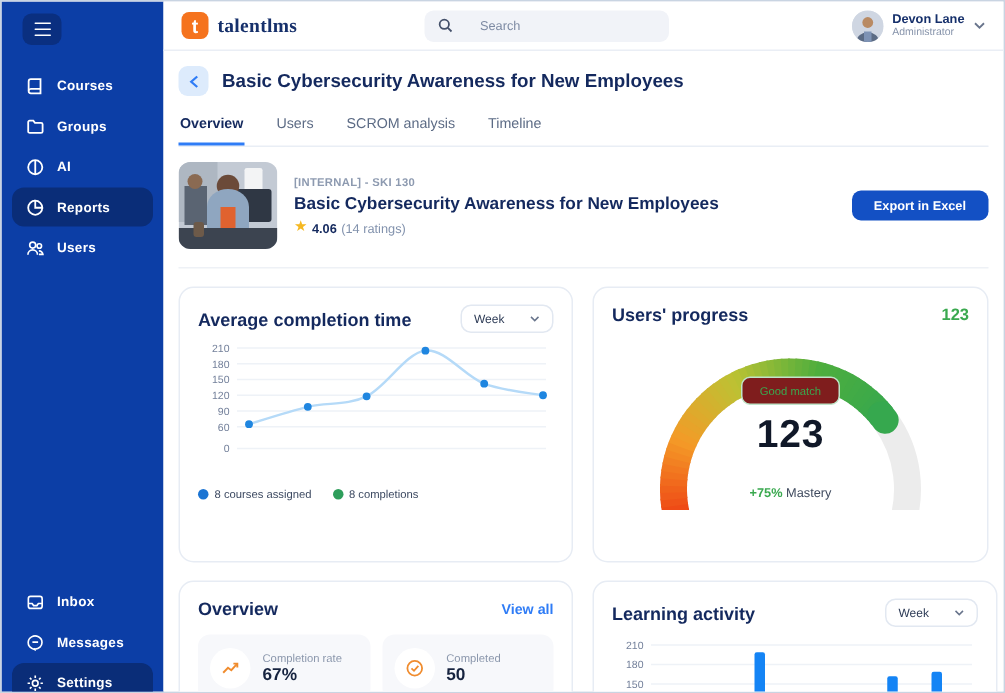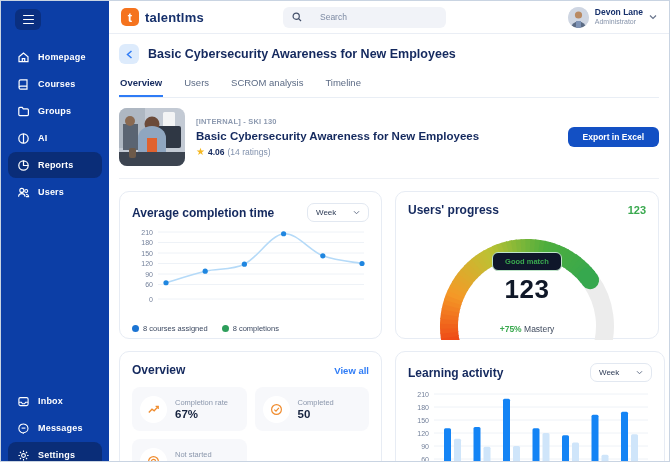--- a/index.html
+++ b/index.html
@@ -15,21 +15,21 @@
   .nav-item { display:flex; align-items:center; gap:8px; height:26px; margin:0 7px 1px 7px; padding:0 9px; border-radius:8px; font-size:9px; font-weight:bold; letter-spacing:.2px; cursor:pointer; }
   .nav-item.active { background:#0a2d78; }
   .nav-item svg { flex:0 0 auto; }
   .nav-bottom { position:absolute; bottom:-6px; left:0; right:0; }
   .nav-bottom .nav-item.active { background:#0a2d78; }
 
   
   .topbar { position:absolute; left:108px; top:0; right:0; height:33px; background:#fff; border-bottom:1px solid #eaeef5; display:flex; align-items:center; padding:0 12px; }
   .brand { display:flex; align-items:center; gap:6px; }
   .brand-mark { width:18px; height:18px; background:#f5731e; border-radius:5px; color:#fff; font-weight:bold; font-size:13px; display:flex; align-items:center; justify-content:center; }
-  .brand-name { font-size:13px; font-weight:bold; color:#16306b; letter-spacing:.2px; }
+  .brand-name { font-size:13px; font-weight:bold; color:#16306b; letter-spacing:.2px;font-family:Liberation Serif, serif; }
   .search { position:absolute; left:174px; width:163px; height:21px; background:#f1f3f8; border-radius:6px; display:flex; align-items:center; gap:18px; padding:0 9px; }
   .search input { border:none; background:transparent; outline:none; font-size:8.5px; color:#2c3a55; width:110px; font-family:"Liberation Sans",sans-serif; }
   .search input::placeholder { color:#7d8aa3; }
   .user { margin-left:auto; display:flex; align-items:center; gap:6px; cursor:pointer; }
   .avatar { width:21px; height:21px; border-radius:50%; overflow:hidden; background:#d8dee9; flex:0 0 auto; }
   .user-meta { line-height:1.15; }
   .user-name { font-size:8.5px; font-weight:bold; color:#16306b; }
   .user-role { font-size:7px; color:#8794ab; }
 
   
@@ -49,31 +49,31 @@
   .star { color:#f5b822; font-size:10px; line-height:1; }
   .rating-value { font-weight:bold; color:#14295e; }
   .rating-count { color:#8292ad; }
   .export-btn { margin-left:auto; background:#1350c4; color:#fff; border:none; border-radius:6px; font-size:8.5px; font-weight:bold; padding:5px 15px; cursor:pointer; font-family:"Liberation Sans",sans-serif; }
 
   .grid { display:grid; grid-template-columns: 263px 1fr; gap:13px; margin-top:12px; }
   .card { border:1px solid #e7ecf4; border-radius:10px; padding:11px 12px; background:#fff; position:relative; }
   .card-head { display:flex; align-items:center; justify-content:space-between; }
   .card-title { font-size:12px; font-weight:bold; color:#14295e; }
   .select { display:flex; align-items:center; justify-content:space-between; width:62px; border:1px solid #e2e8f1; border-radius:7px; padding:4px 8px; font-size:8px; color:#2c3a55; cursor:pointer; background:#fff; }
-  .row1 .card { height:148px; }
+  .row1 .card { height:184px; }
   .row2 .card { height:150px; }
 
   .legend { display:flex; gap:14px; margin-top:2px; }
   .legend-item { display:flex; align-items:center; gap:4px; font-size:7.5px; color:#3c4961; }
   .legend-dot { width:7px; height:7px; border-radius:50%; }
 
   .progress-count { font-size:11px; font-weight:bold; color:#3aa94f; }
   .gauge-wrap { position:absolute; left:0; right:0; top:30px; bottom:0; display:flex; justify-content:center; }
   .gauge-overlay { position:absolute; left:0; right:0; text-align:center; }
-  .badge { display:inline-block; background:#0f172a; border:1px solid #bfe5c9; color:#3aa94f; font-size:7.5px; font-weight:bold; border-radius:6px; padding:4px 12px; }
+  .badge { display:inline-block; background:#7f1d1d; border:1px solid #bfe5c9; color:#3aa94f; font-size:7.5px; font-weight:normal; border-radius:6px; padding:4px 12px; }
   .big-number { font-size:26px; font-weight:bold; color:#101828; letter-spacing:.5px; }
   .mastery { font-size:8.5px; color:#3f4a5e;margin-top:11px; }
   .mastery b { color:#3aa94f; font-weight:bold; }
 
   .link { font-size:9.5px; font-weight:bold; color:#2f7cf6; cursor:pointer; text-decoration:none; }
   .stats { display:grid; grid-template-columns:1fr 1fr; gap:8px; margin-top:10px; }
   .stat-card { background:#f7f8fb; border-radius:8px; height:44px; display:flex; align-items:center; gap:8px; padding:0 8px; }
   .stat-icon { width:27px; height:27px; border-radius:50%; background:#fff; display:flex; align-items:center; justify-content:center; flex:0 0 auto; }
   .stat-label { font-size:7.5px; color:#8b97ac; }
   .stat-value { font-size:11.5px; font-weight:bold; color:#16233f; margin-top:1px; }
@@ -85,27 +85,20 @@
 
 <div class="screen">
 
   <aside class="sidebar">
     <div class="hamburger">
       <span></span>
         <span></span>
         <span></span>
     </div>
     <nav class="nav">
-      <div class="nav-item">
-        <svg width="13" height="13" viewBox="0 0 13 13" fill="none" stroke="#fff" stroke-width="1.2">
-            <path d="M2 5.8 L6.5 2 L11 5.8 V10.6 H2 Z"></path>
-            <path d="M5.3 10.6 V7.6 H7.7 V10.6"></path>
-          </svg>
-        <span>Homepage</span>
-      </div>
       <div class="nav-item">
         <svg width="13" height="13" viewBox="0 0 13 13" fill="none" stroke="#fff" stroke-width="1.2">
             <path d="M3.6 1.8 H10 V11.2 H3.6 A1.5 1.5 0 0 1 2.1 9.7 V3.3 A1.5 1.5 0 0 1 3.6 1.8 Z"></path>
             <path d="M2.1 9.4 A1.5 1.5 0 0 1 3.6 8.2 H10"></path>
           </svg>
         <span>Courses</span>
       </div>
       <div class="nav-item">
         <svg width="13" height="13" viewBox="0 0 13 13" fill="none" stroke="#fff" stroke-width="1.2">
             <path d="M1.8 3.4 A1 1 0 0 1 2.8 2.4 H5.2 L6.3 3.9 H10.4 A1 1 0 0 1 11.4 4.9 V9.6 A1 1 0 0 1 10.4 10.6 H2.8 A1 1 0 0 1 1.8 9.6 Z"></path>

